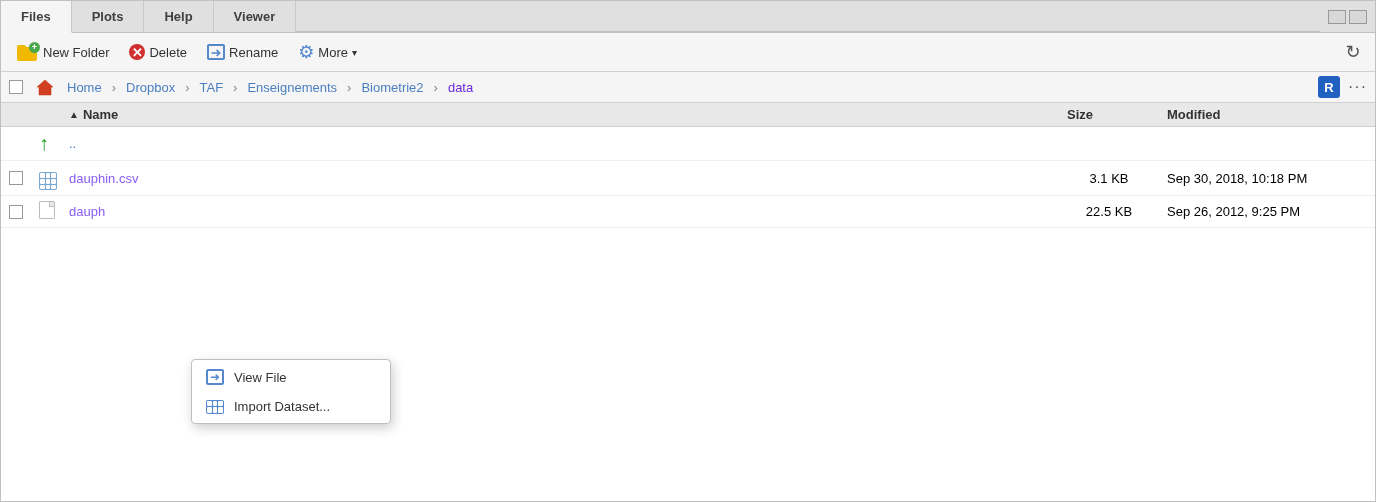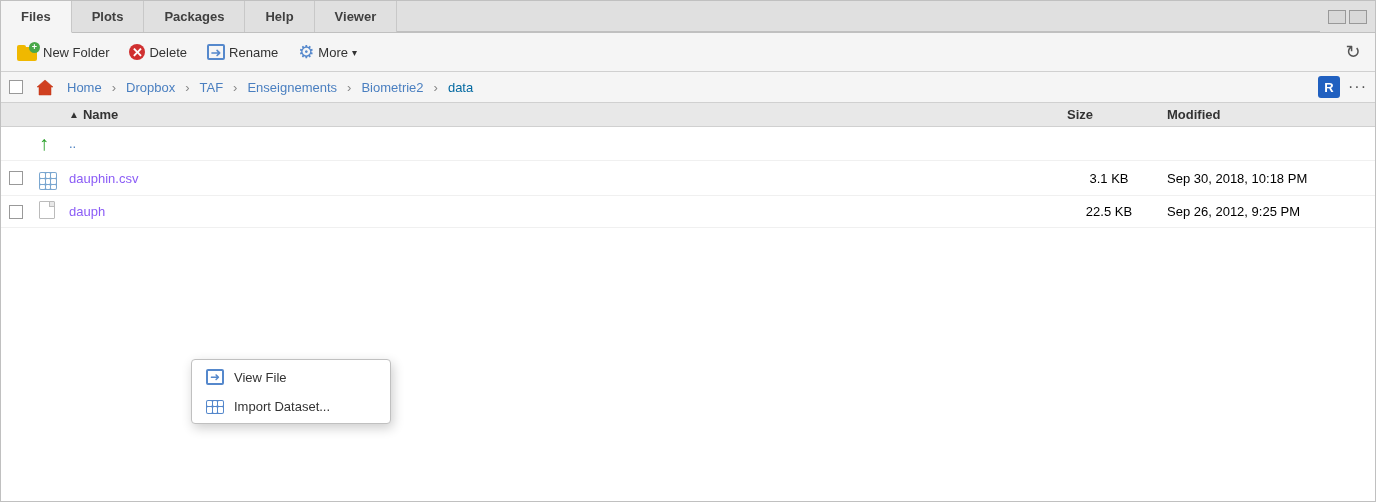--- a/index.html
+++ b/index.html
@@ -100,21 +100,21 @@
       cursor: pointer;
       text-decoration: none;
       font-size: 13px;
     }
     .breadcrumb-sep {
       color: #888;
       margin: 0 2px;
       font-size: 13px;
     }
     .breadcrumb-current {
-      color: #0369a1;
+      color: #6d28d9;
       font-size: 13px;
     }
     .r-badge {
       width: 22px;
       height: 22px;
       background: #2060c0;
       border-radius: 3px;
       color: white;
       font-weight: bold;
       font-size: 13px;
@@ -229,21 +229,20 @@
     }
   </style>
 </head>
 <body>
 
 <div class="panel">
 
   <div class="tab-bar">
     <div class="tab">Files</div>
     <div class="tab">Plots</div>
-    <div class="tab">Packages</div>
     <div class="tab">Help</div>
     <div class="tab">Viewer</div>
     <div style="flex:1; background:#e0e0e0; border-bottom:1px solid #c0c0c0;"></div>
     <div class="win-controls" style="padding: 4px 8px; background:#e0e0e0;">
       <div class="win-btn"></div>
       <div class="win-btn"></div>
     </div>
   </div>
 
   <div class="toolbar">

